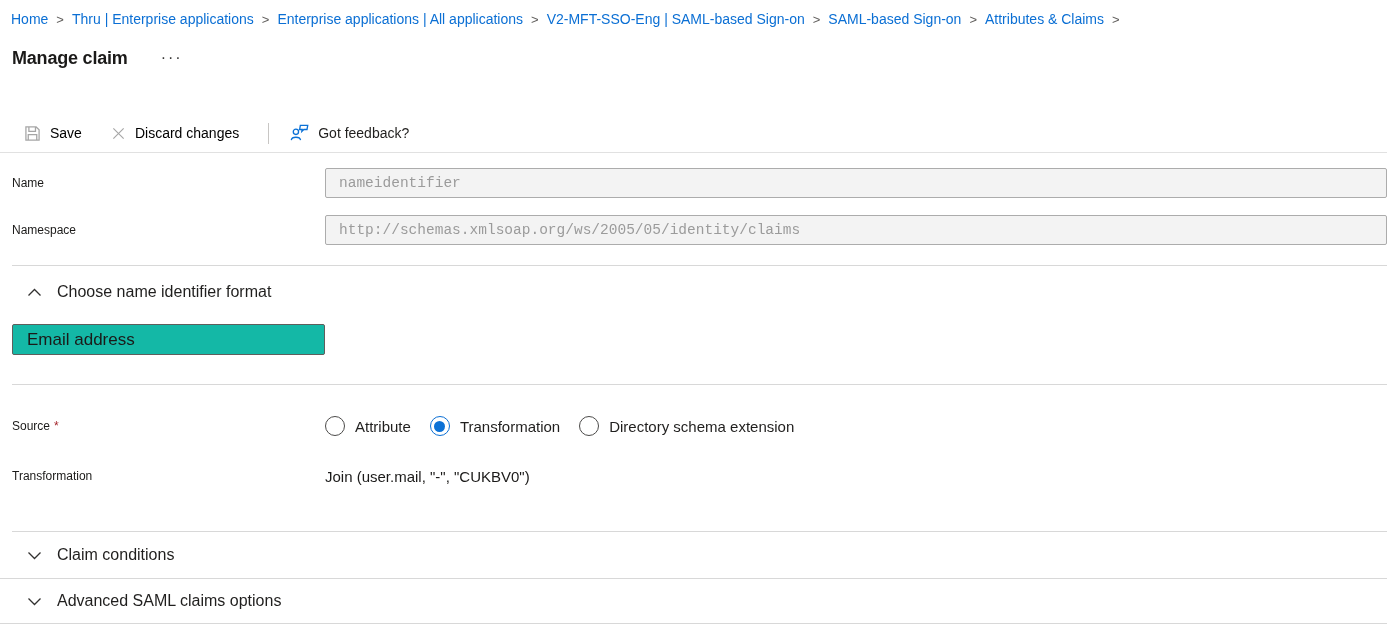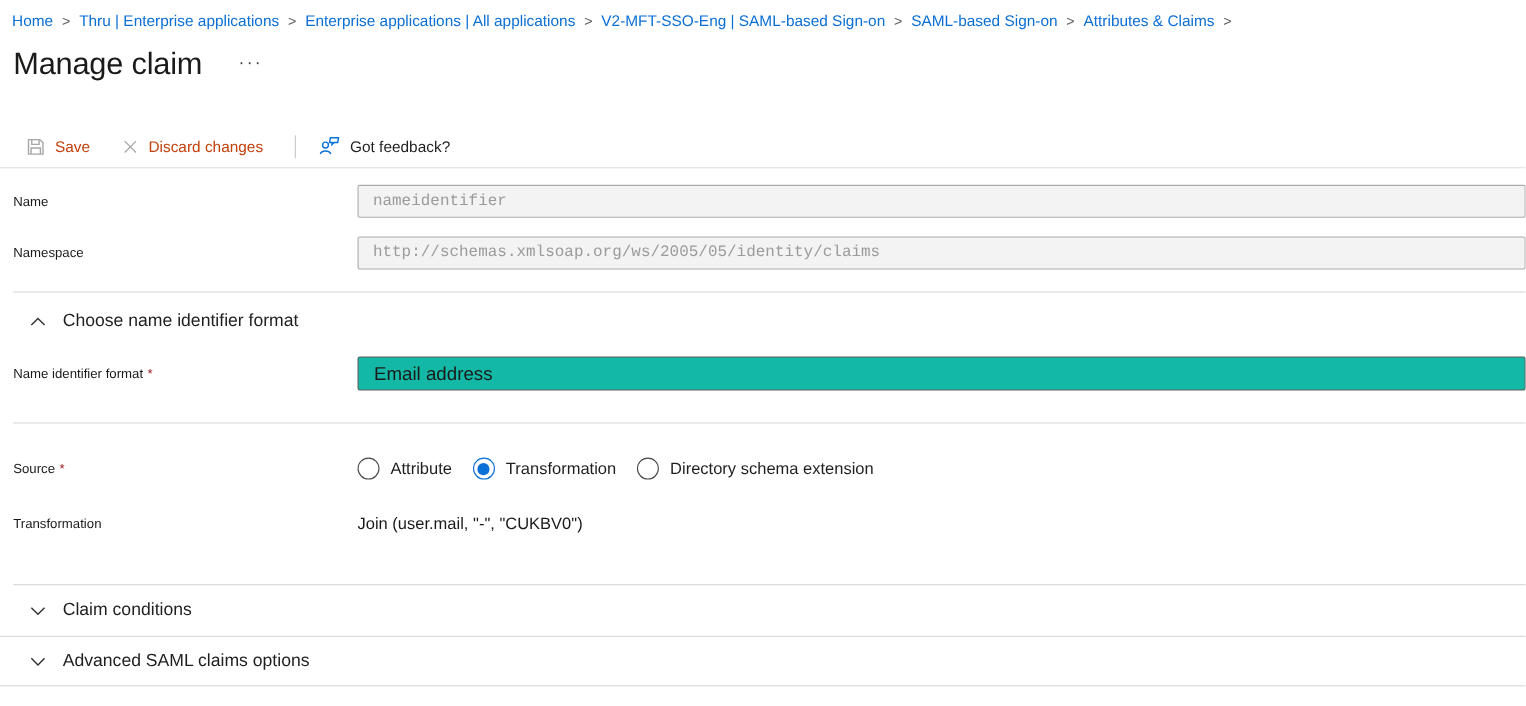--- a/index.html
+++ b/index.html
@@ -6,28 +6,28 @@
   html,body { width:1387px; height:642px; background:#fff; overflow:hidden;
     font-family:"Liberation Sans","DejaVu Sans",sans-serif; color:#201f1e; }
 
   
   .breadcrumb { padding:11px 0 0 11px; font-size:14px; white-space:nowrap; }
   .crumb { color:#0b6fd4; cursor:pointer; text-decoration:none; }
   .crumb-sep { color:#605e5c; margin:0 8px; font-size:13px; }
 
   
   .page-header { display:flex; align-items:center; margin-top:14px; padding-left:12px; height:34px; }
-  .page-title { font-size:28px; font-weight:400; letter-spacing:-0.2px; color:#1b1a19; }
+  .page-title { font-size:18px; font-weight:700; letter-spacing:-0.2px; color:#1b1a19; }
   .more-btn { margin-left:33px; color:#3b3a39; font-size:16px; letter-spacing:2px; cursor:pointer; line-height:10px; }
 
   
   .toolbar { display:flex; align-items:center; margin-top:42px; height:32px; padding-left:24px; }
   .toolbar-wrap { border-bottom:1px solid #e1e1e1; padding-bottom:3px; }
   .tb-item { display:flex; align-items:center; gap:9px; font-size:14px; cursor:pointer; }
-  .tb-item.disabled { color:#c2410c; cursor:default; }
+  .tb-item.disabled { color:#000000; cursor:default; }
   .tb-item + .tb-item { margin-left:29px; }
   .tb-sep { width:1px; height:21px; background:#c8c6c4; margin:0 21px 0 29px; }
   .tb-icon { display:flex; align-items:center; }
 
   
   .row { display:grid; grid-template-columns:313px 1fr; align-items:center; padding-left:12px; }
   .row .label { font-size:12px; color:#1b1a19; }
   .req { color:#a4262c; margin-left:4px; }
   .txt-input { width:100%; height:30px; border:1px solid #acacac; background:#f3f3f3; color:#9b9b9b;
     font-size:14.5px; padding:0 13px; border-radius:2px; font-family:Liberation Mono, monospace; }
@@ -122,23 +122,20 @@
 <div class="section-header expanded">
   <span style="display:flex;">
     <svg width="15" height="9" viewBox="0 0 15 9" fill="none" stroke="#323130" stroke-width="1.3">
       <polyline points="1.5,7.5 7.5,1.5 13.5,7.5"></polyline>
     </svg>
   </span>
   <span>Choose name identifier format</span>
 </div>
 
 <div class="row mt-nif">
-  <span class="label">
-    <span>Name identifier format</span><span class="req">*</span>
-  </span>
   <div class="dropdown">
     <span>Email address</span>
   </div>
 </div>
 
 <div class="divider mt-div2"></div>
 
 <div class="row mt-src">
   <span class="label">
     <span>Source</span><span class="req">*</span>

